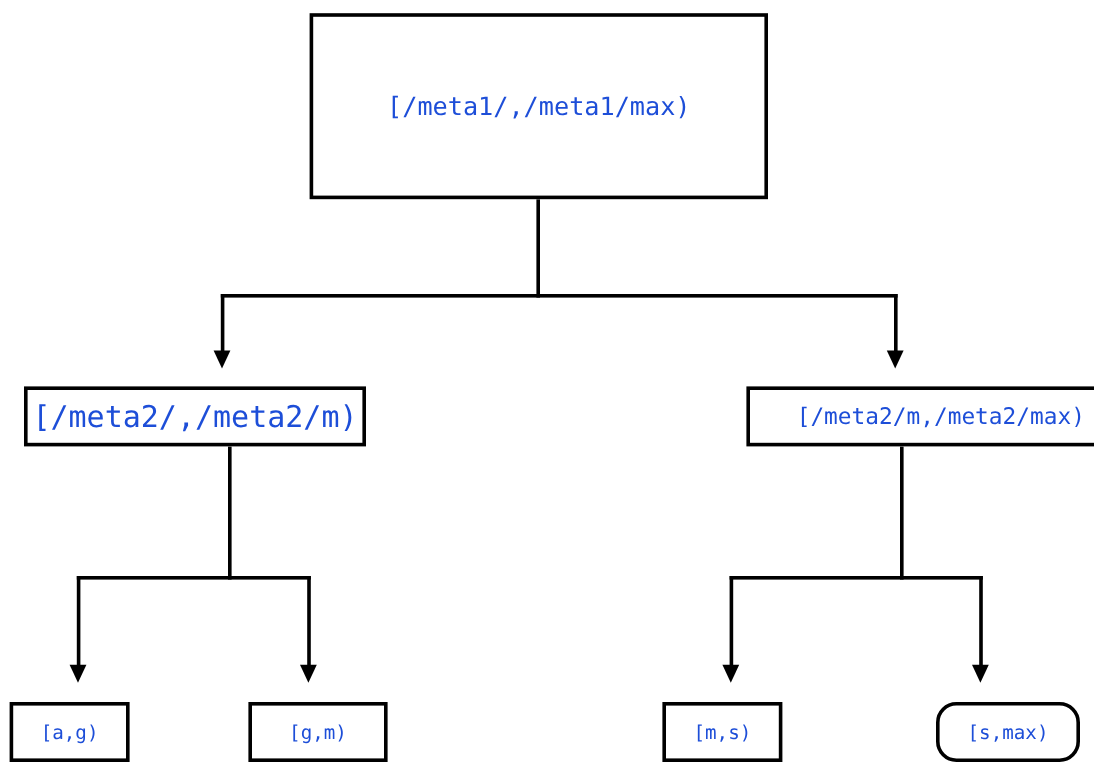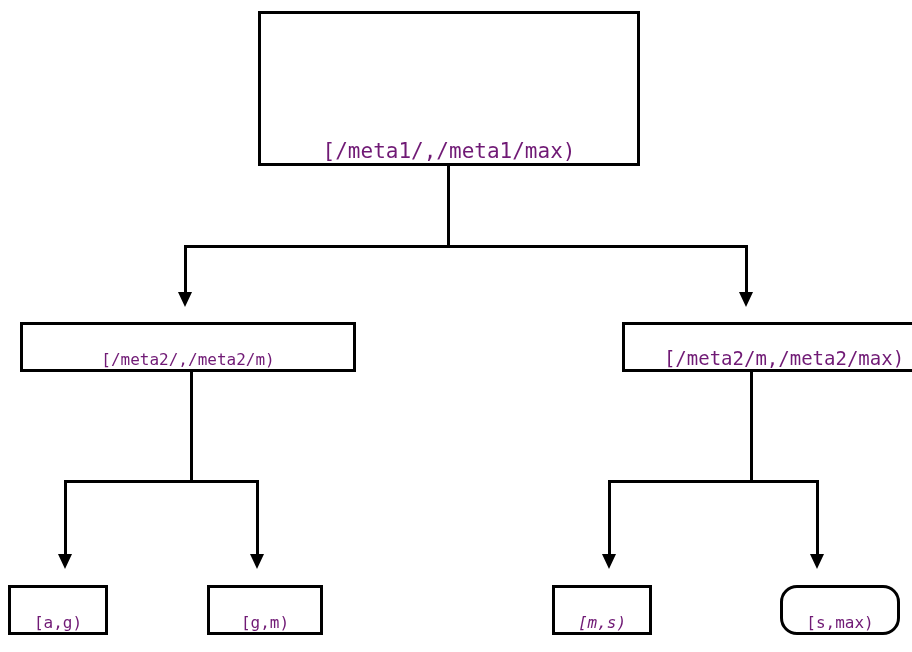--- a/index.html
+++ b/index.html
@@ -16,57 +16,57 @@
     overflow: hidden;
     font-family: "DejaVu Sans Mono", "Liberation Mono", monospace;
   }
   
   .node {
     position: absolute;
     box-sizing: border-box;
     background: #ffffff;
     border: 3px solid #000000;
     display: flex;
-    align-items: flex-end;
+    align-items: center;
     justify-content: center;
-    color: #701a75;
+    color: #1d4ed8;
     letter-spacing: 0px;
     white-space: pre;
     z-index: 3;
   }
   .node.root {
     left: 258px;
     top: 11px;
     width: 382px;
     height: 155px;
     font-size: 21px;
   }
   .node.mid-left {
     left: 20px;
     top: 322px;
-    width: 336px;
+    width: 285px;
     height: 50px;
-    font-size: 16px;
+    font-size: 25px;
   }
   .node.mid-right {
     left: 578px;
     top: 322px;
     width: 324px;
     height: 50px;
     font-size: 19px;
     margin-left: 44px;
   }
   .node.leaf {
     top: 585px;
     height: 50px;
     font-size: 16px;
   }
   .node.leaf-ag   { left: 8px;   width: 100px; }
   .node.leaf-gm   { left: 207px; width: 116px; }
-  .node.leaf-ms   { left: 552px; width: 100px; font-style: italic; }
+  .node.leaf-ms   { left: 552px; width: 100px; }
   .node.leaf-smax { left: 780px; width: 120px; border-radius: 17px; }
 
   
   .edge-layer {
     position: absolute;
     left: 0;
     top: 0;
     width: 912px;
     height: 652px;
     z-index: 1;

